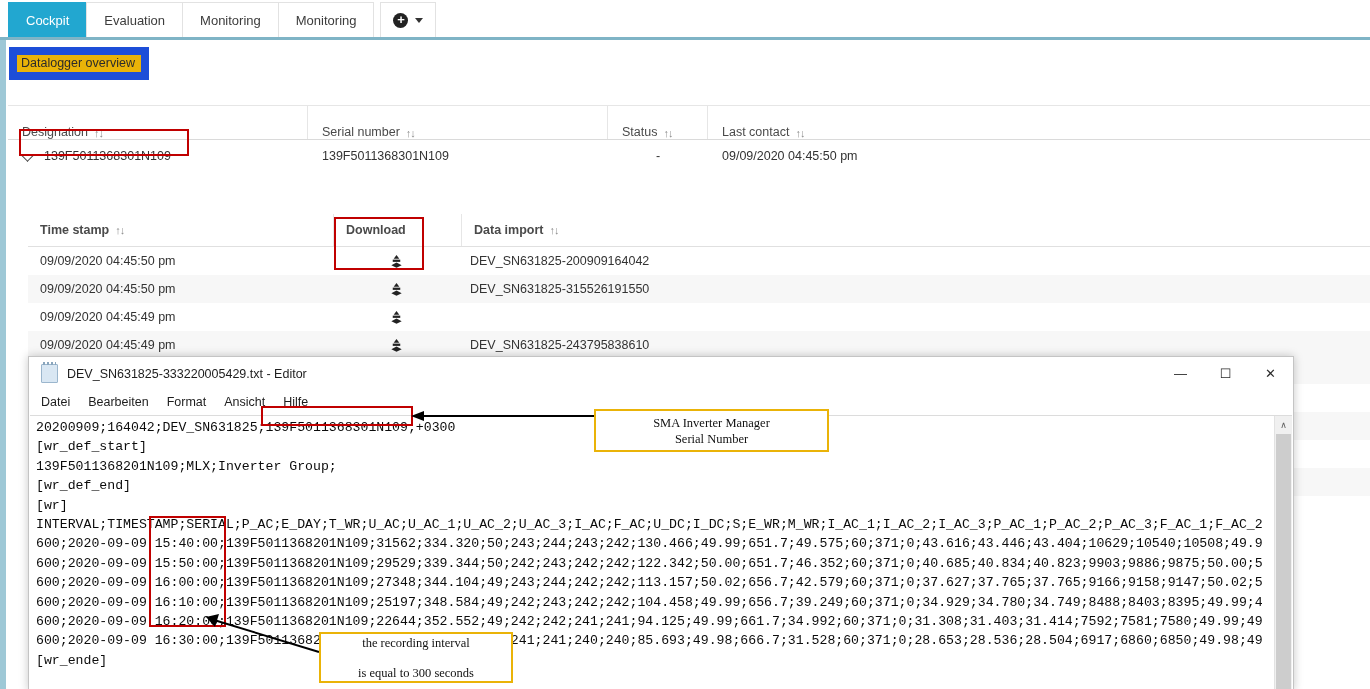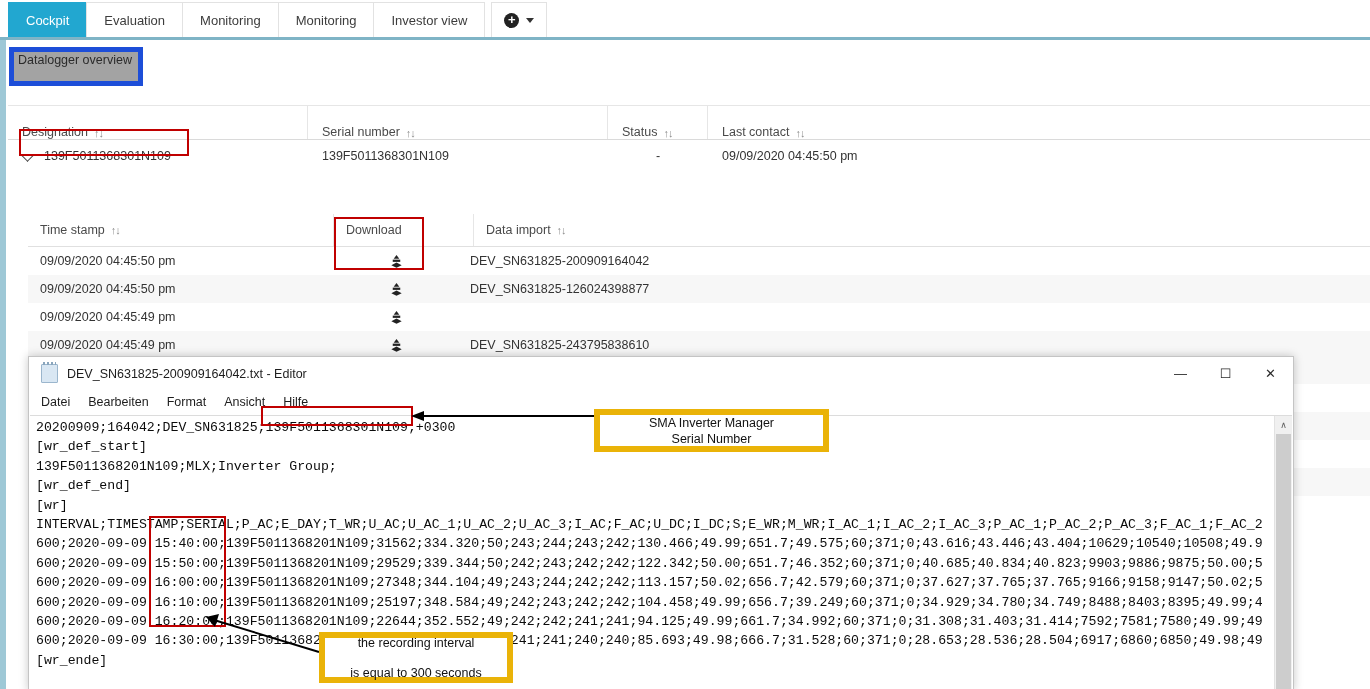--- a/index.html
+++ b/index.html
@@ -36,22 +36,22 @@
   .caret-down{
     width:0;height:0;border-left:4px solid transparent;border-right:4px solid transparent;
     border-top:5px solid #333;display:inline-block;
   }
 
   .leftrail{position:absolute;left:0;top:40px;width:6px;height:649px;background:#9ec8d6;}
   .leftrail2{position:absolute;left:6px;top:40px;width:2px;height:649px;background:#ffffff;}
 
   .page-title-wrap{position:absolute;left:9px;top:47px;}
   .page-title{
-    display:inline-block;padding:1px 6px 14px 4px;font-size:12.5px;color:#2b2b2b;
-    border:5px solid #1d4ed8;background:#a3a3a3;
+    display:inline-block;padding:1px 6px 2px 4px;font-size:12.5px;color:#2b2b2b;
+    border:8px solid #1d4ed8;background:#eab308;
   }
 
   .dl-table{position:absolute;left:8px;top:105px;width:1362px;}
   .dl-head{
     display:flex;height:33px;align-items:center;
     border-top:1px solid #e6e6e6;border-bottom:1px solid #dadada;background:#fff;
   }
   .dl-head .th{
     font-size:12.5px;color:#4a4a4a;padding-left:14px;height:33px;display:flex;align-items:flex-end;
     box-sizing:border-box;
@@ -71,21 +71,21 @@
   }
   .chev:before{
     content:"";position:absolute;left:1px;top:2px;width:8px;height:8px;
     border-right:1.6px solid #444;border-bottom:1.6px solid #444;transform:rotate(45deg);
   }
 
   .row-shade{position:absolute;left:8px;top:136px;width:1362px;height:31px;background:#fbfbfb;}
 
   
   .inner-table{position:absolute;left:28px;top:214px;width:1342px;}
-  .in-head{display:flex;height:32px;align-items:flex-start;border-bottom:1px solid #e0e0e0;background:#fff;}
+  .in-head{display:flex;height:32px;align-items:flex-start;border-bottom:1px solid #e0e0e0;background:#fff;font-weight:bold;}
   .in-head .th{
     font-size:12.5px;color:#4a4a4a;padding-left:12px;height:32px;display:flex;align-items:center;
     box-sizing:border-box;
   }
   .in-row{display:flex;height:28px;align-items:center;font-size:12.5px;color:#333;}
   .in-row .td{padding-left:12px;box-sizing:border-box;height:28px;display:flex;align-items:center;}
   .in-row.alt{background:#f7f7f7;}
   .dl-icon{width:100%;display:flex;justify-content:center;align-items:center;padding-left:0 !important;}
   .download-box{
     position:absolute;left:306px;top:3px;width:90px;height:53px;
@@ -136,38 +136,37 @@
     width:17px;height:17px;display:flex;align-items:center;justify-content:center;
     font-size:9px;color:#606060;
   }
   .np-scroll .thumb{
     position:absolute;left:1px;top:18px;width:15px;height:260px;background:#cdcdcd;
   }
 
   
   .redbox{position:absolute;border:2px solid #c00000;box-sizing:border-box;z-index:30;pointer-events:none;}
   .callout{
-    position:absolute;background:#fff;border:6px solid #eab308;box-sizing:border-box;
+    position:absolute;background:#fff;border:2px solid #eab308;box-sizing:border-box;
     display:flex;flex-direction:column;align-items:center;justify-content:center;
-    font-size:12.5px;color:#111;line-height:16px;z-index:31;text-align:center;
+    font-size:12.5px;color:#111;line-height:16px;z-index:31;text-align:center;font-family:Liberation Serif, serif;
   }
   .annot-svg{position:absolute;left:0;top:0;width:1370px;height:689px;z-index:30;pointer-events:none;}
 </style>
 </head>
 <body>
 
 <div id="webapp">
 
   <div class="tabbar">
     <div class="tabs">
       <div class="tab active">Cockpit</div>
       <div class="tab">Evaluation</div>
       <div class="tab">Monitoring</div>
       <div class="tab">Monitoring</div>
-      <div class="tab">Investor view</div>
       <div class="tab-add">
         <span class="plus-icon">+</span>
         <span class="caret-down"></span>
       </div>
     </div>
   </div>
   <div class="tabbar-underline"></div>
   <div class="leftrail"></div>
   <div class="leftrail2"></div>
 
@@ -206,21 +205,21 @@
       <div class="td" style="width:300px">09/09/2020 04:45:50 pm</div>
     </div>
   </div>
 
   <div class="inner-table">
     <div class="in-head">
       <div class="th th-sep" style="width:306px">
         <span>Time stamp</span>
         <span class="sorticon">↑↓</span>
       </div>
-      <div class="th th-sep" style="width:140px">
+      <div class="th th-sep" style="width:128px">
         <span>Download</span>
       </div>
       <div class="th" style="width:300px">
         <span>Data import</span>
         <span class="sorticon">↑↓</span>
       </div>
     </div>
 
     <div class="in-row">
       <div class="td" style="width:306px">09/09/2020 04:45:50 pm</div>
@@ -236,21 +235,21 @@
 
     <div class="in-row alt">
       <div class="td" style="width:306px">09/09/2020 04:45:50 pm</div>
       <div class="td dl-icon" style="width:124px">
         <svg width="15" height="15" viewBox="0 0 16 16">
           <path d="M8 1 L11 5 L5 5 Z" fill="#222"></path>
           <rect x="4" y="6" width="8" height="2.4" fill="#222"></rect>
           <path d="M2.5 12 L8 9 L13.5 12 L8 14.6 Z" fill="#222"></path>
         </svg>
       </div>
-      <div class="td" style="width:300px">DEV_SN631825-126024398877</div>
+      <div class="td" style="width:300px">DEV_SN631825-315526191550</div>
     </div>
 
     <div class="in-row">
       <div class="td" style="width:306px">09/09/2020 04:45:49 pm</div>
       <div class="td dl-icon" style="width:124px">
         <svg width="15" height="15" viewBox="0 0 16 16">
           <path d="M8 1 L11 5 L5 5 Z" fill="#222"></path>
           <rect x="4" y="6" width="8" height="2.4" fill="#222"></rect>
           <path d="M2.5 12 L8 9 L13.5 12 L8 14.6 Z" fill="#222"></path>
         </svg>
@@ -273,21 +272,21 @@
   </div>
 
   <div style="position:absolute;left:28px;top:356px;width:1342px;height:28px;background:#f7f7f7;"></div>
   <div style="position:absolute;left:28px;top:412px;width:1342px;height:28px;background:#f7f7f7;"></div>
   <div style="position:absolute;left:28px;top:468px;width:1342px;height:28px;background:#f7f7f7;"></div>
 </div>
 
 <div id="notepad">
   <div class="np-title">
     <span class="np-ico"></span>
-    <span class="np-title-text">DEV_SN631825-200909164042.txt - Editor</span>
+    <span class="np-title-text">DEV_SN631825-333220005429.txt - Editor</span>
     <div class="np-btns">
       <div class="np-btn">—</div>
       <div class="np-btn">☐</div>
       <div class="np-btn">✕</div>
     </div>
   </div>
   <div class="np-menu">
     <span>Datei</span>
     <span>Bearbeiten</span>
     <span>Format</span>

